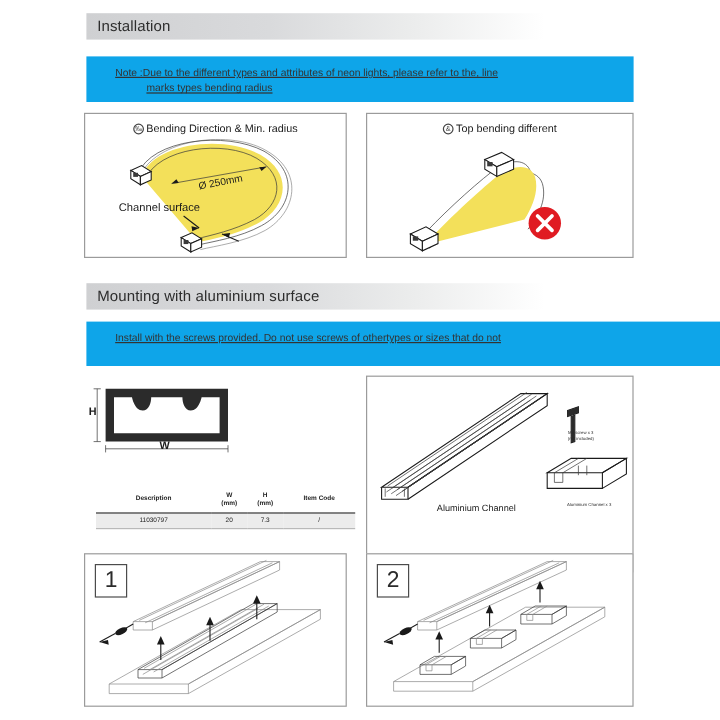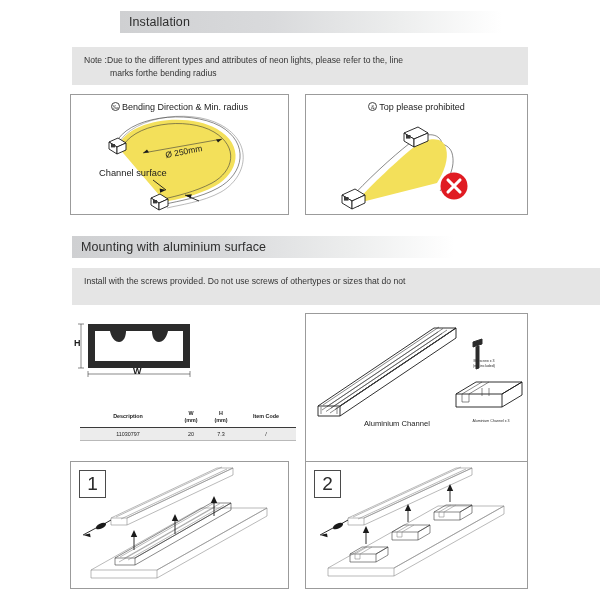--- a/index.html
+++ b/index.html
@@ -19,25 +19,26 @@
     background: linear-gradient(to right, #cfd0d2 0%, #d9dadc 40%, #eceded 72%, #ffffff 100%);
     display: flex; align-items: center;
     padding-left: 9px;
     font-size: 12.5px;
     color: #2d2d2d;
     letter-spacing: .1px;
   }
   
   .note-bar {
     position: absolute;
-    background: #e5e5e5;
+    background: #0ea5e9;
     font-size: 8.6px;
     line-height: 1.55;
     color: #333;
-    padding: 7px 10px 7px 12px;
+    padding: 7px 10px 7px 24px;
+    text-decoration: underline;
   }
   .note-bar .indent { display: block; padding-left: 26px; }
 
   
   .box {
     position: absolute;
     border: 1px solid #9b9b9b;
     background: #fff;
   }
   .box-title {
@@ -118,27 +119,27 @@
     text-align: center;
     line-height: 1.45;
     white-space: nowrap;
   }
 </style>
 </head>
 <body>
 
 <div class="page">
 
-  <div class="sec-head" style="left:72px; top:11px; width:382px;margin-left:48px;">
+  <div class="sec-head" style="left:72px; top:11px; width:382px;">
     <span>Installation</span>
   </div>
 
   <div class="note-bar" style="left:72px; top:47px; width:456px; height:38px;">
     <span>Note :Due to the different types and attributes of neon lights, please refer to the, line</span>
-    <span class="indent">marks forthe bending radius</span>
+    <span class="indent">marks types bending radius</span>
   </div>
 
   <div class="box" style="left:70px; top:94px; width:219px; height:121px;">
     <div class="box-title">
       <span class="circ-ico">‰</span><span>Bending Direction &amp; Min. radius</span>
     </div>
 
     <svg width="219" height="121" viewBox="0 0 219 121">
 
       <path class="ln-g" d="M44,57 C52,22 118,12 150,30 C183,48 176,82 150,97 C132,107 108,110 96,113"></path>
@@ -170,21 +171,21 @@
       <path d="M95,95 l-6.4,-1.4 l0.6,4.2 z" fill="#1a1a1a"></path>
       <path class="ln" d="M128,106 L114,100"></path>
       <path d="M114,100 l5.6,3.2 l1.2,-4.0 z" fill="#1a1a1a"></path>
     </svg>
 
     <div style="position:absolute; left:28px; top:73px; font-size:9.3px; color:#1b1b1b;">Channel surface</div>
   </div>
 
   <div class="box" style="left:305px; top:94px; width:223px; height:121px;">
     <div class="box-title">
-      <span class="circ-ico">&amp;</span><span>Top please prohibited</span>
+      <span class="circ-ico">&amp;</span><span>Top bending different</span>
     </div>
 
     <svg width="223" height="121" viewBox="0 0 223 121">
 
       <path class="ln-t" d="M42,106 C60,86 86,62 104,48 C120,36 133,38 136,48 C138,58 134,70 128,80"></path>
       <path class="ln-t" d="M52,112 C70,92 96,68 112,56 C126,46 142,46 146,58 C150,72 142,86 134,96"></path>
 
       <path class="neon-soft" stroke="#f3e05a" stroke-width="6.5" fill="none" d="M48,109 C66,89 92,65 108,52 C123,41 137,42 140,53 C143,64 138,77 131,88"></path>
 
       <g>

